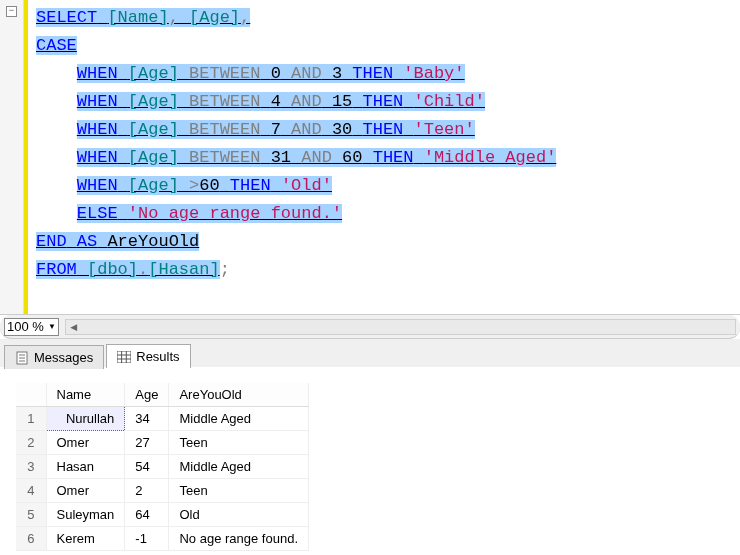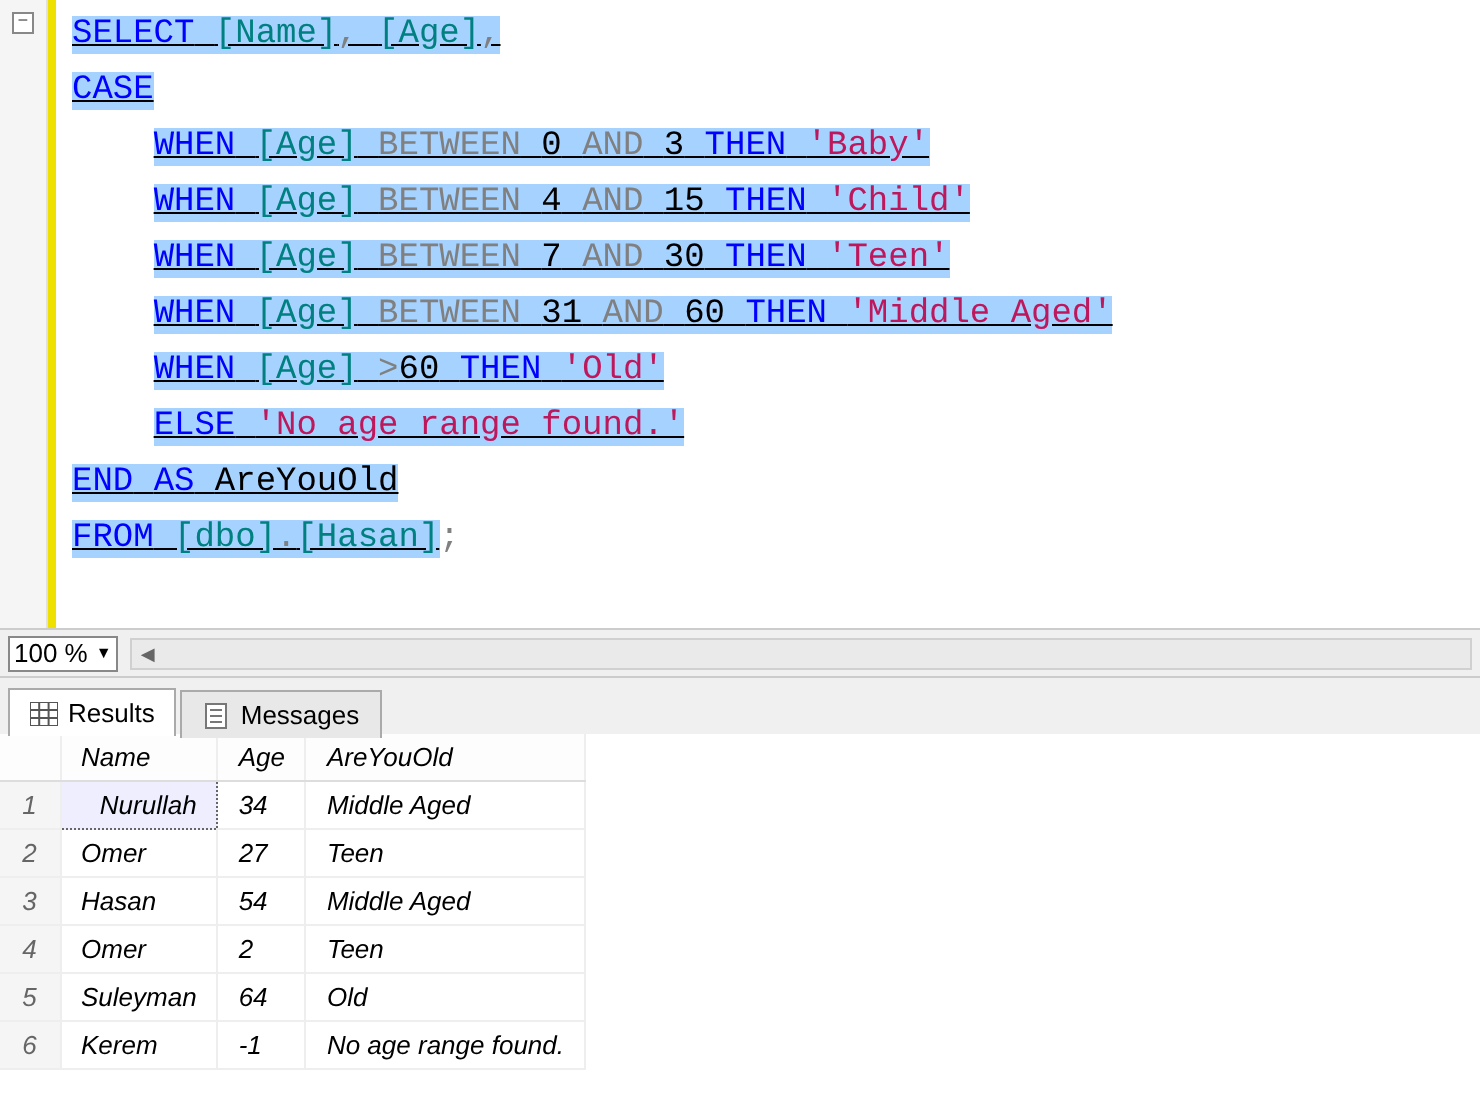--- a/index.html
+++ b/index.html
@@ -57,20 +57,21 @@
     .plain { color: #000; }
     .zoom-bar {
       display: flex;
       align-items: center;
       height: 24px;
       padding: 2px 4px;
       background: #f0f0f0;
       border-bottom: 1px solid #ccc;
       font-family: 'Segoe UI', Tahoma, sans-serif;
       font-size: 13px;
+      border-radius: 11px;
     }
     .zoom-select {
       border: 1px solid #888;
       background: #fff;
       padding: 0 2px;
       margin-right: 6px;
       display: flex;
       align-items: center;
       height: 18px;
     }
@@ -136,22 +137,21 @@
       height: 14px;
       display: inline-block;
     }
     .results-area {
       font-family: 'Segoe UI', Tahoma, sans-serif;
       font-size: 13px;
       background: #fff;
     }
     .results-table {
       border-collapse: collapse;
-      margin: 0;
-      font-style: italic;
+      margin: 16px;
     }
     .results-table th {
       text-align: left;
       font-weight: normal;
       padding: 4px 10px;
       border-bottom: 1px solid #ddd;
       background: #fdfdfd;
       border-right: 1px solid #eee;
     }
     .results-table td {
@@ -198,43 +198,43 @@
   <div class="zoom-select">
     <span>100 %</span>
     <span class="zoom-caret">▼</span>
   </div>
   <div class="scroll-stub">
     <div class="scroll-arrow">◀</div>
   </div>
 </div>
 
 <div class="tabs-bar">
+  <div class="tab inactive">
+    <span class="tab-icon msg-icon">
+      <svg viewBox="0 0 14 14">
+          <rect x="2" y="1" width="10" height="12" fill="#fff" stroke="#777" stroke-width="1"></rect>
+          <line x1="4" y1="4" x2="10" y2="4" stroke="#777"></line>
+          <line x1="4" y1="7" x2="10" y2="7" stroke="#777"></line>
+          <line x1="4" y1="10" x2="10" y2="10" stroke="#777"></line>
+        </svg>
+    </span>
+    <span>Messages</span>
+  </div>
   <div class="tab">
     <span class="tab-icon grid-icon">
       <svg viewBox="0 0 14 12">
           <rect x="0" y="0" width="14" height="12" fill="none" stroke="#555" stroke-width="1"></rect>
           <line x1="0" y1="4" x2="14" y2="4" stroke="#555"></line>
           <line x1="0" y1="8" x2="14" y2="8" stroke="#555"></line>
           <line x1="4.6" y1="0" x2="4.6" y2="12" stroke="#555"></line>
           <line x1="9.3" y1="0" x2="9.3" y2="12" stroke="#555"></line>
         </svg>
     </span>
     <span>Results</span>
   </div>
-  <div class="tab inactive">
-    <span class="tab-icon msg-icon">
-      <svg viewBox="0 0 14 14">
-          <rect x="2" y="1" width="10" height="12" fill="#fff" stroke="#777" stroke-width="1"></rect>
-          <line x1="4" y1="4" x2="10" y2="4" stroke="#777"></line>
-          <line x1="4" y1="7" x2="10" y2="7" stroke="#777"></line>
-          <line x1="4" y1="10" x2="10" y2="10" stroke="#777"></line>
-        </svg>
-    </span>
-    <span>Messages</span>
-  </div>
 </div>
 
 <div class="results-area">
   <table class="results-table">
     <thead>
       <tr>
         <th class="corner-cell"></th>
         <th>Name</th>
         <th>Age</th>
         <th>AreYouOld</th>

